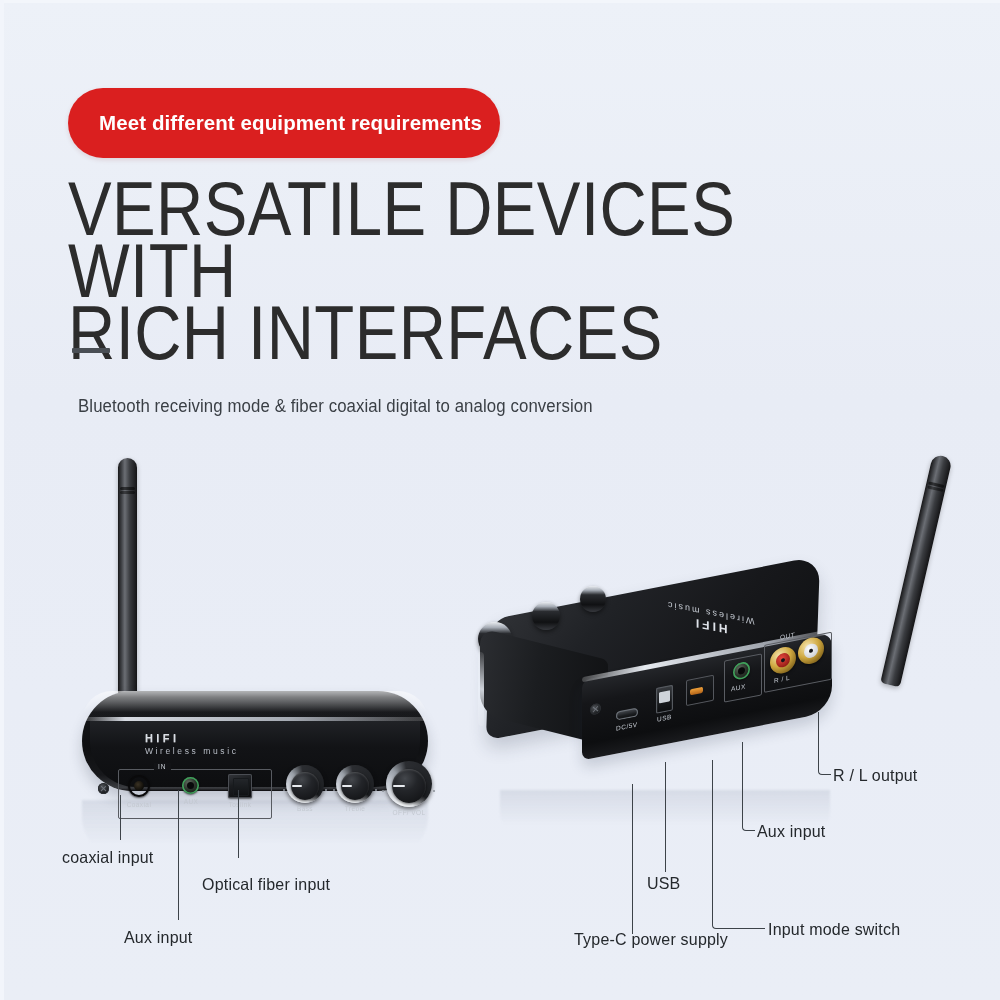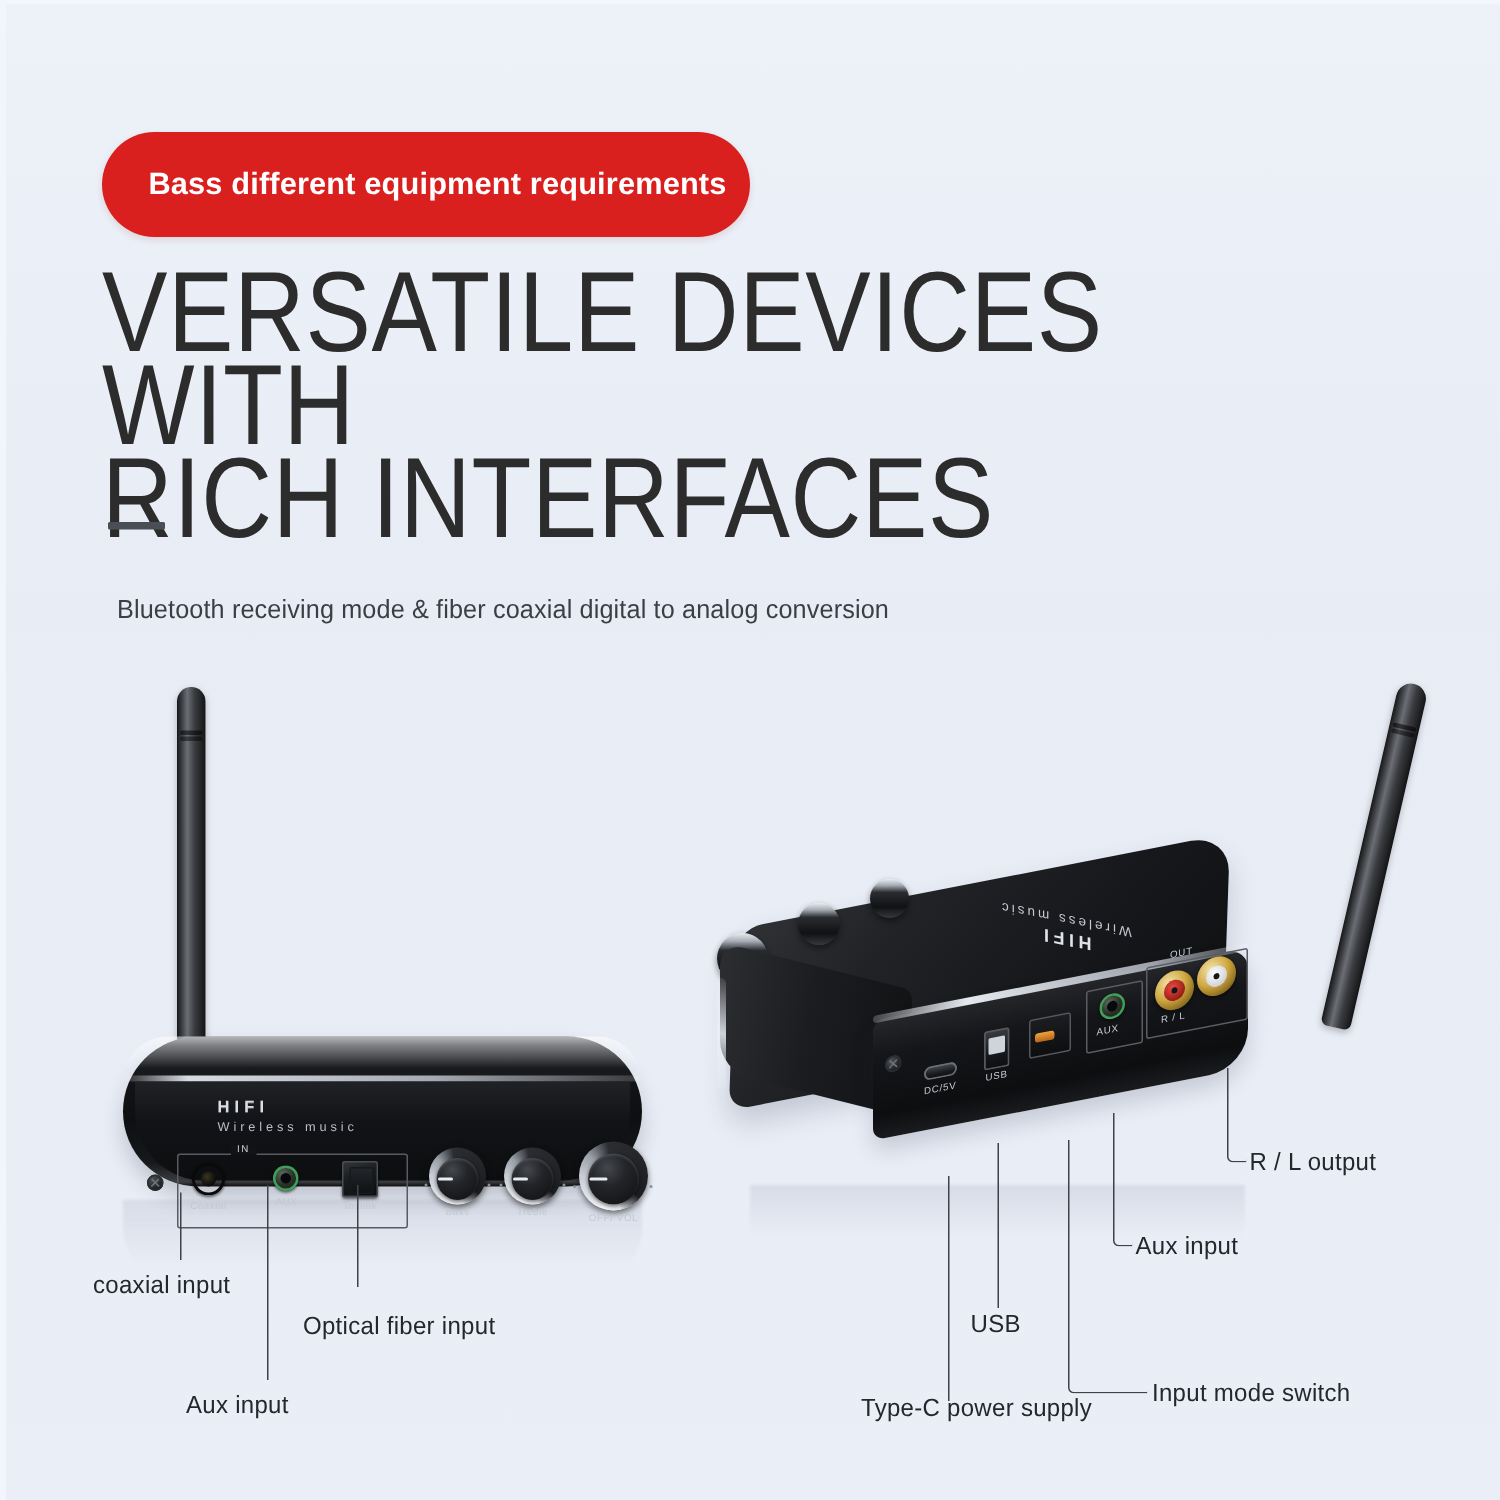--- a/index.html
+++ b/index.html
@@ -245,21 +245,21 @@
   .elbow{position:absolute;border-left:1.3px solid #3d4349;border-bottom:1.3px solid #3d4349;border-radius:0 0 0 4px;}
 </style>
 </head>
 <body>
 
 <div class="page"></div>
 <div class="edge-hl"></div>
 <div class="edge-hl2"></div>
 
 <div class="pill">
-  <span>Bass different equipment requirements</span>
+  <span>Meet different equipment requirements</span>
 </div>
 
 <div class="headline">VERSATILE DEVICES WITH
 RICH INTERFACES</div>
 <div class="rule"></div>
 <div class="subtitle">Bluetooth receiving mode &amp; fiber coaxial digital to analog conversion</div>
 
 <div class="ant" style="left:118px;top:458px;width:19px;height:238px;"></div>
 
 <div class="refl" style="left:82px;top:800px;width:346px;height:62px;border-radius:0 0 46px 46px;"></div>

